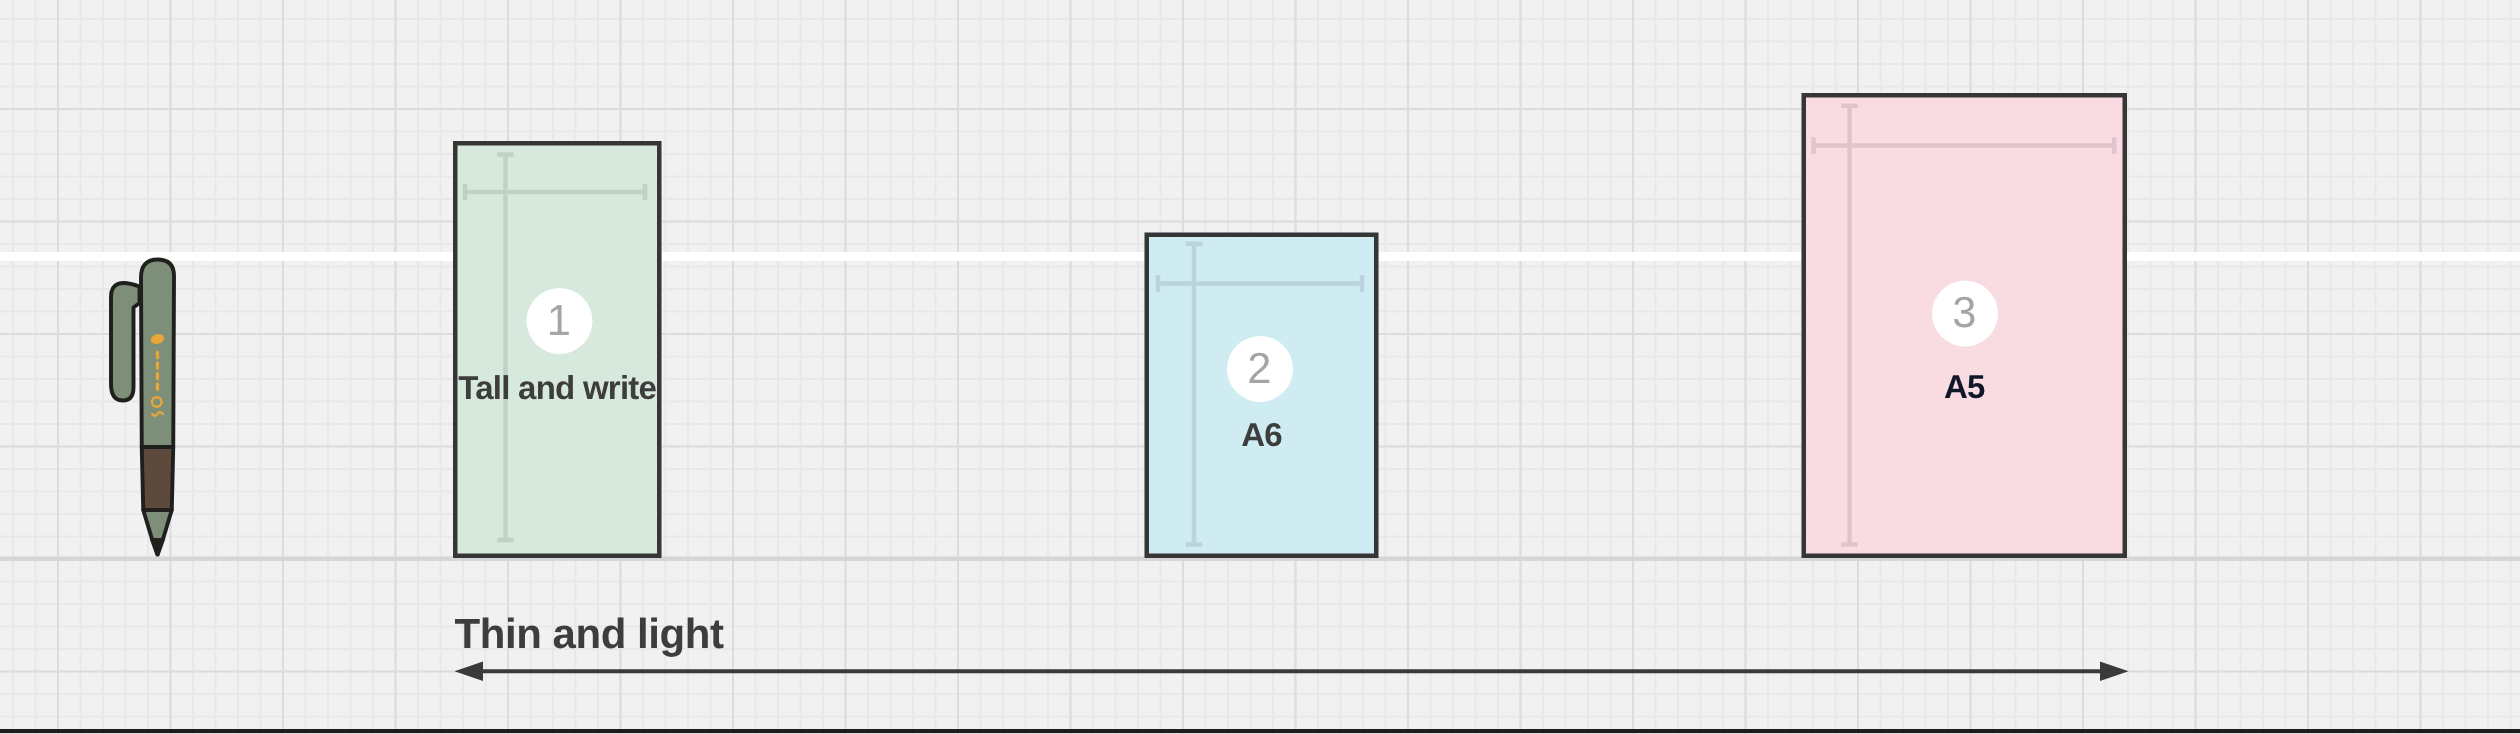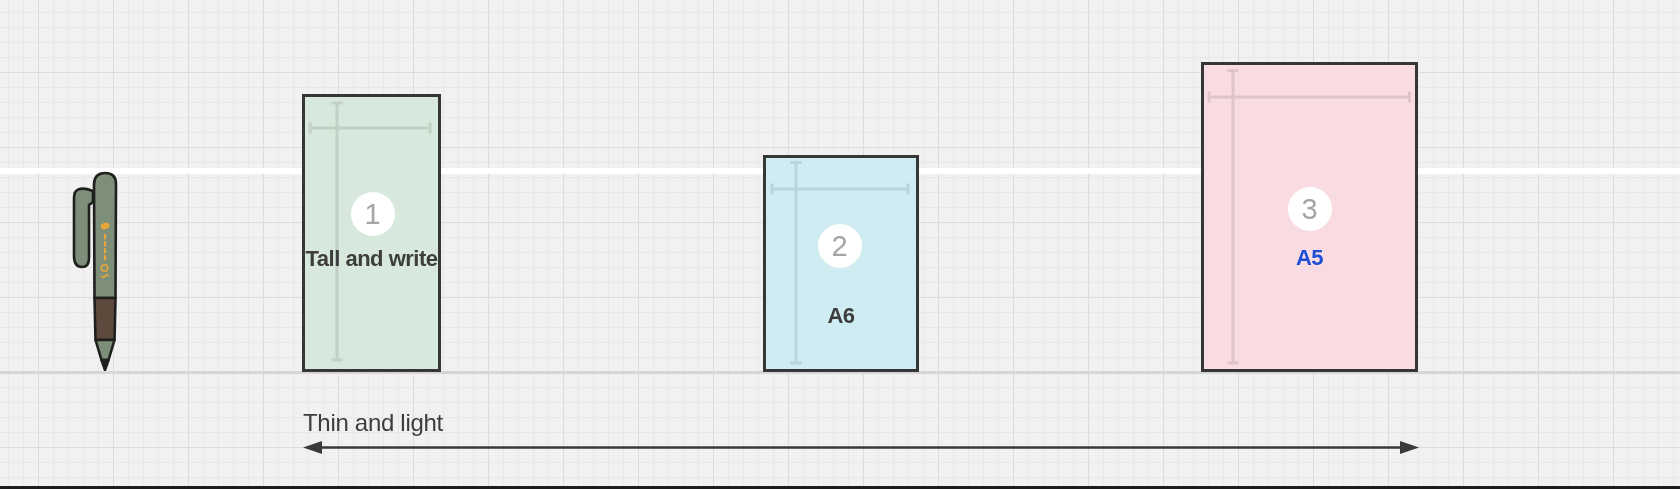--- a/index.html
+++ b/index.html
@@ -41,25 +41,25 @@
   .badge-1 { left:45.5px; top:95px; }
   .badge-2 { left:51.5px; top:65.5px; }
   .badge-3 { left:83.5px; top:122px; }
 
   .card-label {
     position:absolute; left:50%; transform:translateX(-50%);
     white-space:nowrap; font-weight:700; font-size:22px; line-height:24px;
     letter-spacing:-0.5px; text-align:center;
   }
   .label-1 { top:149.5px; }
-  .label-2 { top:120px;margin-top:26px; }
+  .label-2 { top:120px; }
   .label-3 { top:180.5px; }
 
   .axis-label {
-    position:absolute; top:411px; font-weight:400; font-size:24px;
+    position:absolute; top:411px; font-weight:700; font-size:28px;
     line-height:24px; letter-spacing:-0.3px; white-space:nowrap;
   }
   .axis-label-left  { left:303px; }
   .axis-label-right { right:262px; text-align:right; }
 
   .axis-arrow { position:absolute; left:301px; top:436px; width:1120px; height:24px; }
 </style>
 </head>
 <body>
 
@@ -109,21 +109,21 @@
     <div class="card-label label-2" style="color: rgb(61, 61, 61);">A6</div>
   </div>
 
   <div class="card card-3" style="background-color: rgb(249, 220, 226); border-color: rgb(54, 54, 54);">
     <svg class="dims">
       <path d="M23.5 5.5 H34.5 M29 5.5 V298 M23.5 298 H34.5 M5 26.5 V37.5 M5 32 H205.5 M205.5 26.5 V37.5" style="stroke: rgba(0, 0, 0, 0.1);"></path>
     </svg>
     <div class="badge badge-3" style="background-color: rgb(255, 255, 255); color: rgb(165, 165, 165);">
       <span>3</span>
     </div>
-    <div class="card-label label-3" style="color: #1d4ed8;">A5</div>
+    <div class="card-label label-3" style="color: #0f172a;">A5</div>
   </div>
 
   <div class="axis-label axis-label-left" style="color: rgb(61, 61, 61);">Thin and light</div>
 
   <svg class="axis-arrow">
     <line x1="16" y1="11.5" x2="1104" y2="11.5" stroke-width="2.6" style="stroke: rgb(58, 58, 58);"></line>
     <polygon points="21,5 21,18 2,11.5" style="fill: rgb(58, 58, 58);"></polygon>
     <polygon points="1099,5 1099,18 1118,11.5" style="fill: rgb(58, 58, 58);"></polygon>
   </svg>
 

